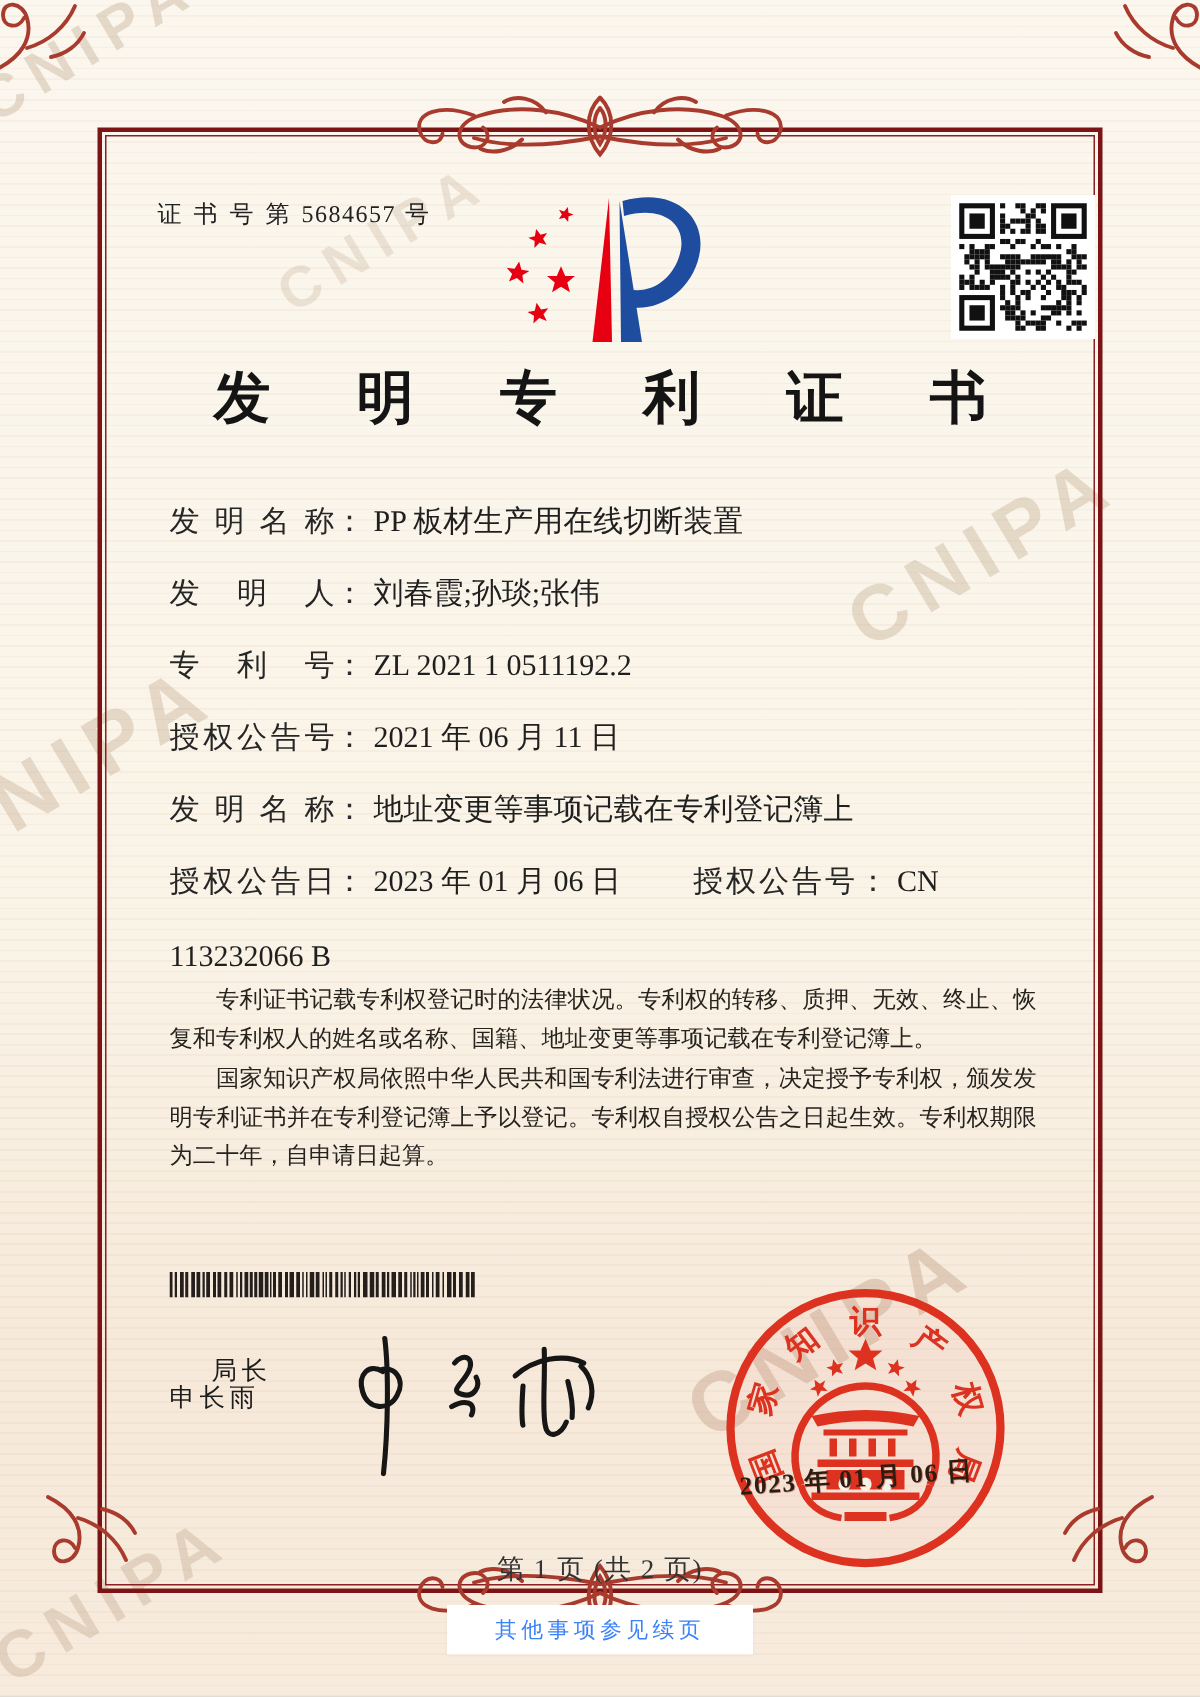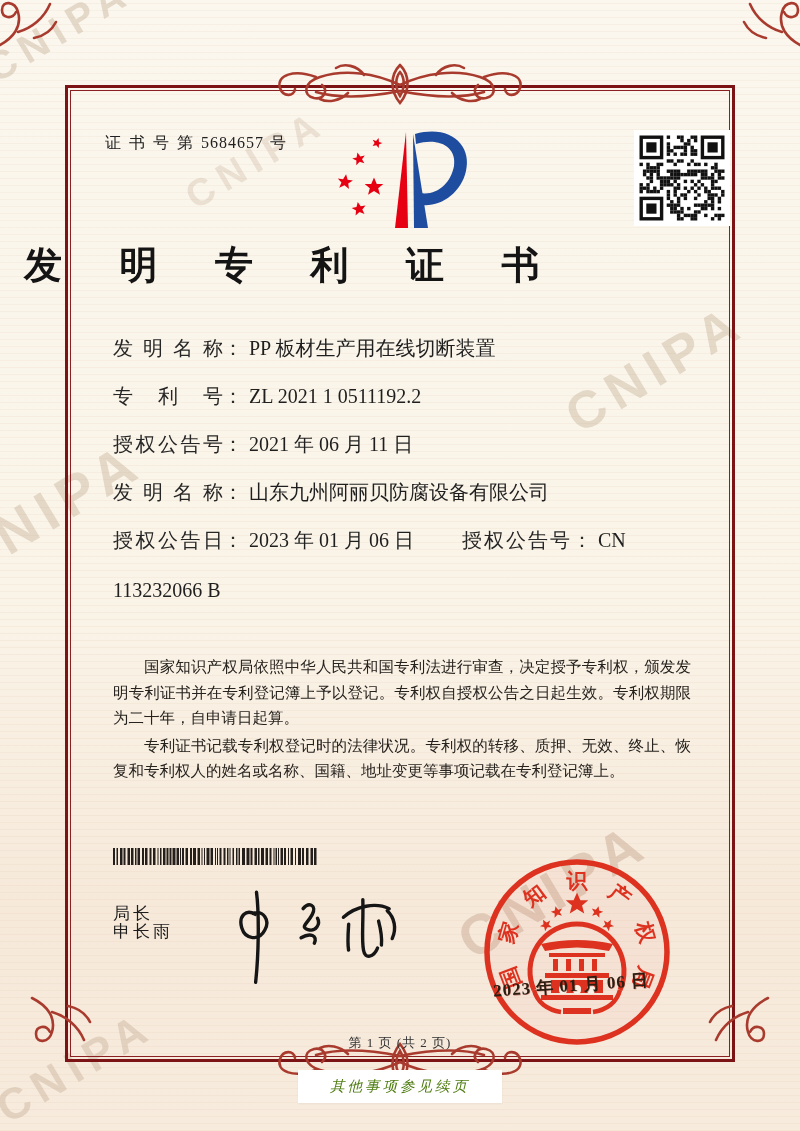--- a/index.html
+++ b/index.html
@@ -34,52 +34,52 @@
   .curl{position:absolute; z-index:3; pointer-events:none;}
   .curl-tl{left:-6px;  top:-12px;}
   .curl-tr{right:-6px; top:-12px; transform:scaleX(-1);}
   .curl-bl{left:28px;  top:992px; transform:scaleY(-1);}
   .curl-br{right:28px; top:992px; transform:scale(-1,-1);}
   .cert-no{position:absolute; left:105px; top:133px; z-index:4; font-size:16px; color:#222; letter-spacing:2px;}
   .cert-no b{font-weight:normal; margin:0 6px; letter-spacing:1px;}
   .logo{position:absolute; left:328px; top:120px; z-index:4;}
   .qr{position:absolute; left:634px; top:130px; width:96px; height:96px; background:#fff; z-index:4;}
   .title{
-    position:absolute; left:0; right:0; top:240px; z-index:4; 
+    position:absolute; left:0; right:0; top:240px; z-index:4; text-align:center;
     font-size:38px; font-weight:600; color:#141414; letter-spacing:24px; text-indent:24px;
   }
   .fields{position:absolute; left:113px; top:324px; width:580px; z-index:4;}
   .frow{height:48px; line-height:48px; font-size:20px; white-space:nowrap;}
   .flabel{display:inline-block; width:110px; text-align:justify; text-align-last:justify; color:#262626;}
   .fcolon{margin-right:6px;}
   .fvalue{white-space:pre-wrap; color:#1f1f1f;}
   .fpair2{margin-left:48px;}
   .flabel2{letter-spacing:2px; color:#262626;font-family:Liberation Mono, monospace;}
   .bodytext{
     position:absolute; left:113px; top:654px; width:578px; z-index:4;
     font-size:15.5px; line-height:25.5px; text-align:justify; color:#26221e;
   }
   .bodytext p{margin:0 0 2px 0; text-indent:2em;}
   .barcode{position:absolute; left:113px; top:848px; z-index:4;}
   .signer{position:absolute; left:113px; z-index:4; font-family:"Liberation Sans","DejaVu Sans",sans-serif;
           font-size:17px; color:#1d1d1d; letter-spacing:3px;}
-  .signer-title{top:902px;}
+  .signer-title{top:902px;margin-left:28px;}
   .signer-name{top:920px;}
   .signature{position:absolute; left:218px; top:882px; z-index:4; transform:rotate(-2deg);}
   .seal{position:absolute; left:477px; top:852px; width:200px; height:200px; z-index:5;}
   .seal-date{
     position:absolute; left:482px; top:974px; width:178px; z-index:6; text-align:center;
     font-size:17px; font-weight:bold; color:#2b1d12; letter-spacing:1px;
     transform:rotate(-4deg); text-shadow:.6px .6px 0 rgba(150,40,20,.45); white-space:nowrap;
   }
-  .page-num{position:absolute; left:0; right:0; top:1034px; z-index:4; text-align:center; font-size:13px; color:#333; letter-spacing:1px;}
+  .page-num{position:absolute; left:0; right:0; top:1034px; z-index:4; text-align:center; font-size:18px; color:#333; letter-spacing:1px;}
   .note{
     position:absolute; left:50%; top:1070px; transform:translateX(-50%); z-index:4;
-    background:#fff; padding:7px 32px; font-size:14.5px; letter-spacing:3px; color:#4d7c0f;
-    box-shadow:0 1px 2px rgba(0,0,0,.05); white-space:nowrap;font-style:italic;
+    background:#fff; padding:7px 32px; font-size:14.5px; letter-spacing:3px; color:#3b82f6;
+    box-shadow:0 1px 2px rgba(0,0,0,.05); white-space:nowrap;
   }
   .seal text{fill:#dd3220; font-size:21px; font-weight:bold; font-family:"Liberation Serif","DejaVu Serif",serif;}
 </style>
 </head>
 <body>
 
 <div class="page">
 
   <svg width="0" height="0" style="position:absolute">
     <defs>
@@ -372,36 +372,39 @@
       </svg>
   </div>
 
   <div class="title">发 明 专 利 证 书</div>
 
   <div class="fields">
     <div class="frow">
       <span class="flabel">发明名称</span><span class="fcolon">：</span><span class="fvalue">PP 板材生产用在线切断装置</span>
     </div>
     <div class="frow">
+      <span class="flabel">发明人</span><span class="fcolon">：</span><span class="fvalue">刘春霞;孙琰;张伟</span>
+    </div>
+    <div class="frow">
       <span class="flabel">专利号</span><span class="fcolon">：</span><span class="fvalue">ZL 2021 1 0511192.2</span>
     </div>
     <div class="frow">
       <span class="flabel">授权公告号</span><span class="fcolon">：</span><span class="fvalue">2021 年 06 月 11 日</span>
     </div>
     <div class="frow">
-      <span class="flabel">发明名称</span><span class="fcolon">：</span><span class="fvalue">山东九州阿丽贝防腐设备有限公司</span>
+      <span class="flabel">发明名称</span><span class="fcolon">：</span><span class="fvalue">地址变更等事项记载在专利登记簿上</span>
     </div>
     <div class="frow">
       <span class="flabel">授权公告日</span><span class="fcolon">：</span><span class="fvalue">2023 年 01 月 06 日</span><span class="fpair2"><span class="flabel2">授权公告号</span><span class="fcolon">：</span><span class="fvalue">CN 113232066 B</span></span>
     </div>
   </div>
 
   <div class="bodytext">
+    <p>专利证书记载专利权登记时的法律状况。专利权的转移、质押、无效、终止、恢复和专利权人的姓名或名称、国籍、地址变更等事项记载在专利登记簿上。</p>
     <p>国家知识产权局依照中华人民共和国专利法进行审查，决定授予专利权，颁发发明专利证书并在专利登记簿上予以登记。专利权自授权公告之日起生效。专利权期限为二十年，自申请日起算。</p>
-    <p>专利证书记载专利权登记时的法律状况。专利权的转移、质押、无效、终止、恢复和专利权人的姓名或名称、国籍、地址变更等事项记载在专利登记簿上。</p>
   </div>
 
   <svg class="barcode" id="barcode-svg" width="208" height="17">
       <rect x="0" y="0" width="2" height="17" fill="#241f1b"></rect>
       <rect x="3.5" y="0" width="1.5" height="17" fill="#241f1b"></rect>
       <rect x="7" y="0" width="2.5" height="17" fill="#241f1b"></rect>
       <rect x="10.5" y="0" width="2" height="17" fill="#241f1b"></rect>
       <rect x="14.5" y="0" width="2.5" height="17" fill="#241f1b"></rect>
       <rect x="18" y="0" width="2.5" height="17" fill="#241f1b"></rect>
       <rect x="22" y="0" width="1.5" height="17" fill="#241f1b"></rect>

